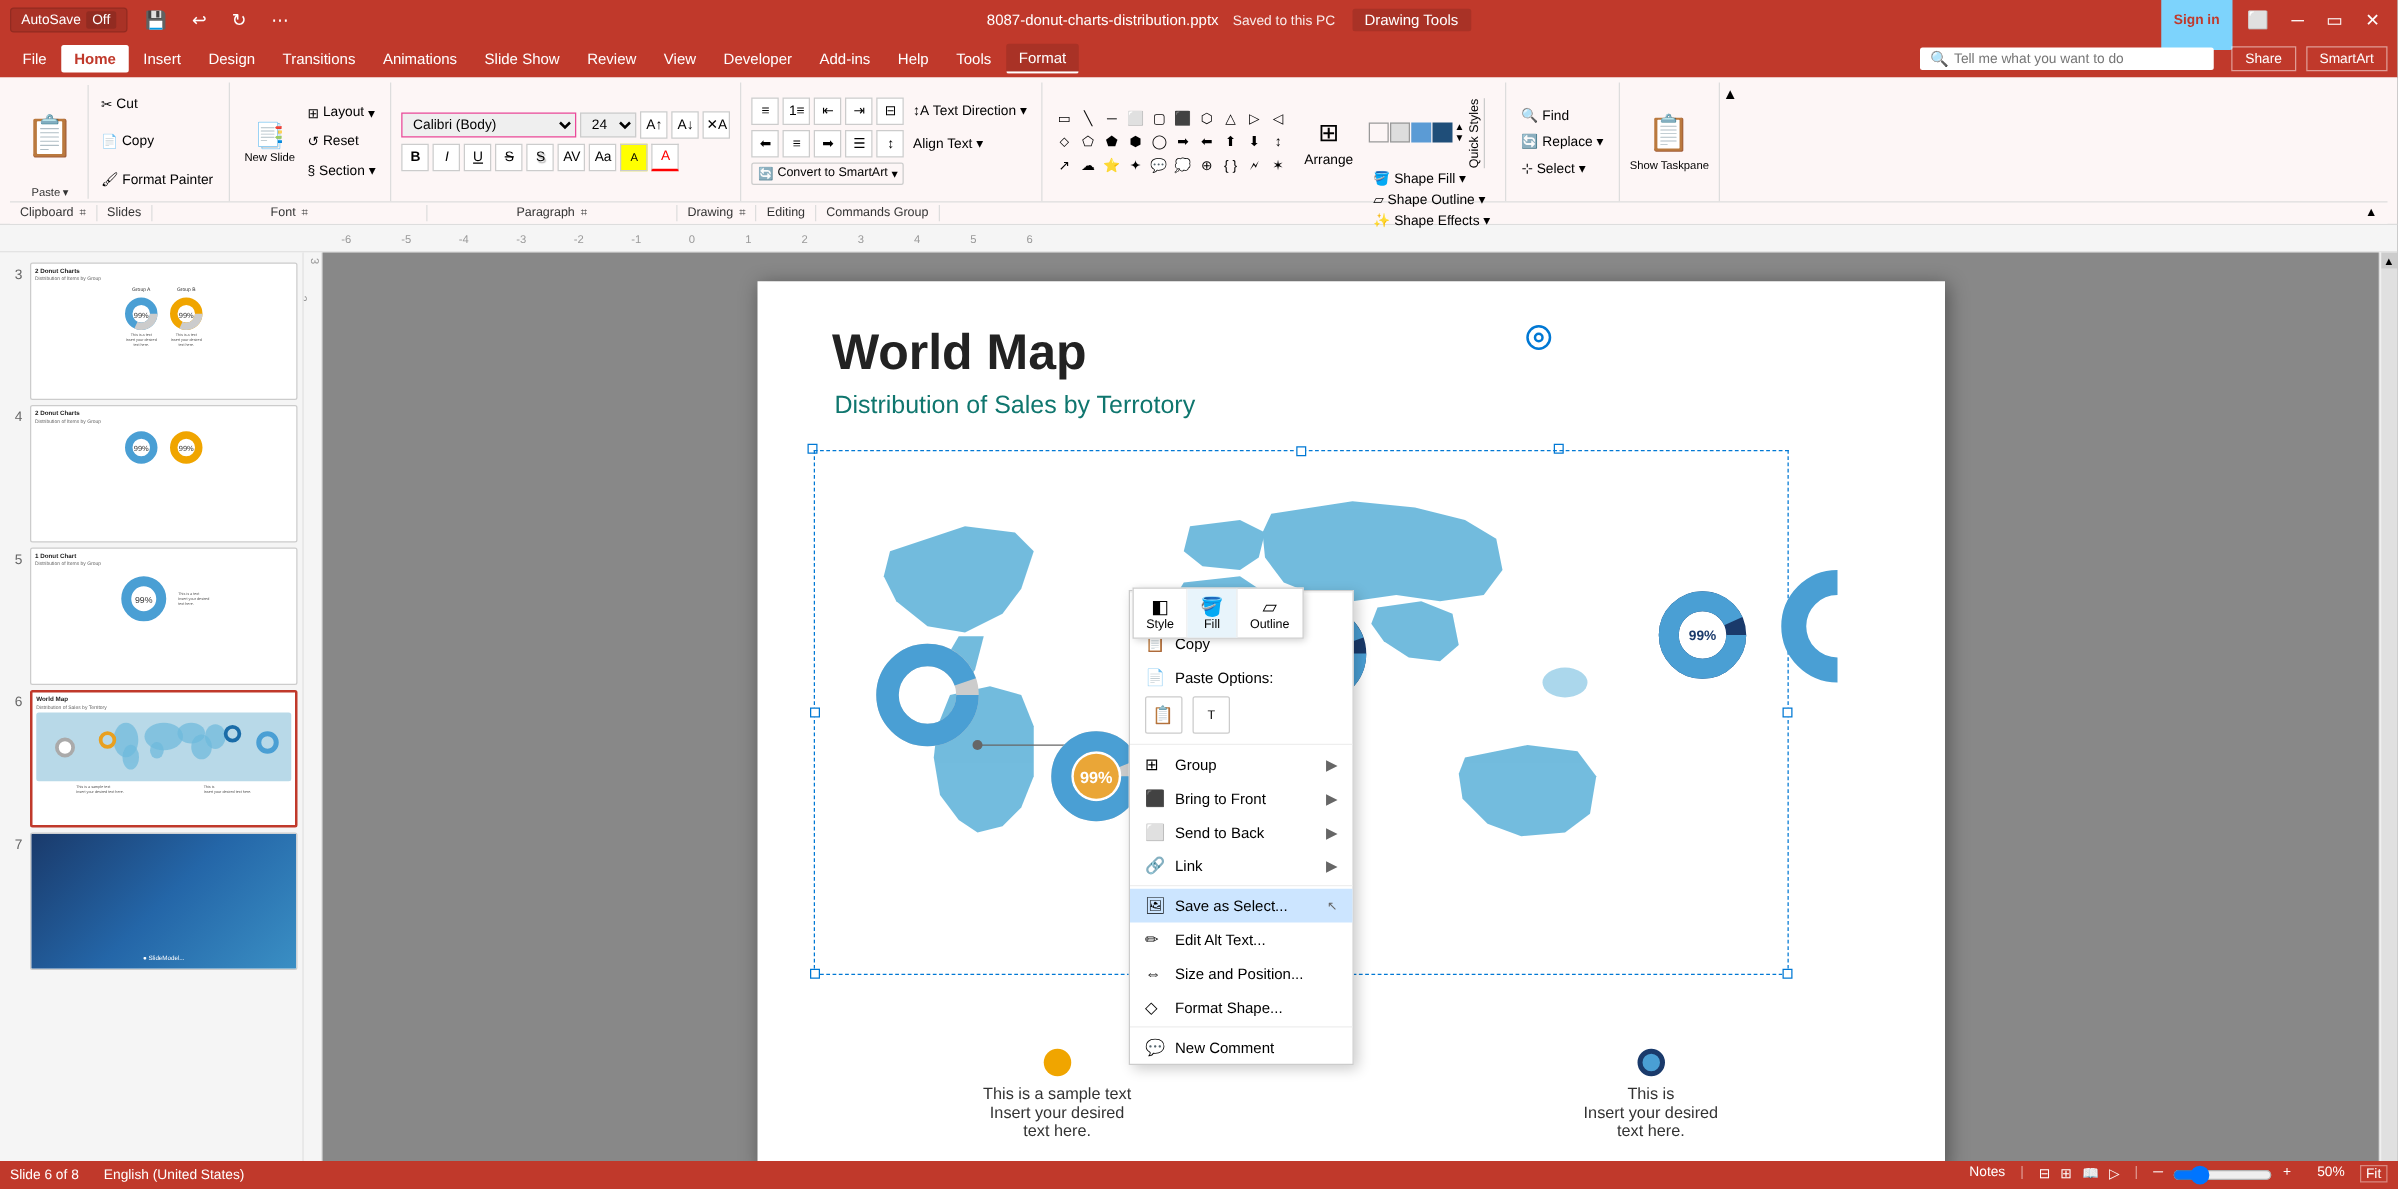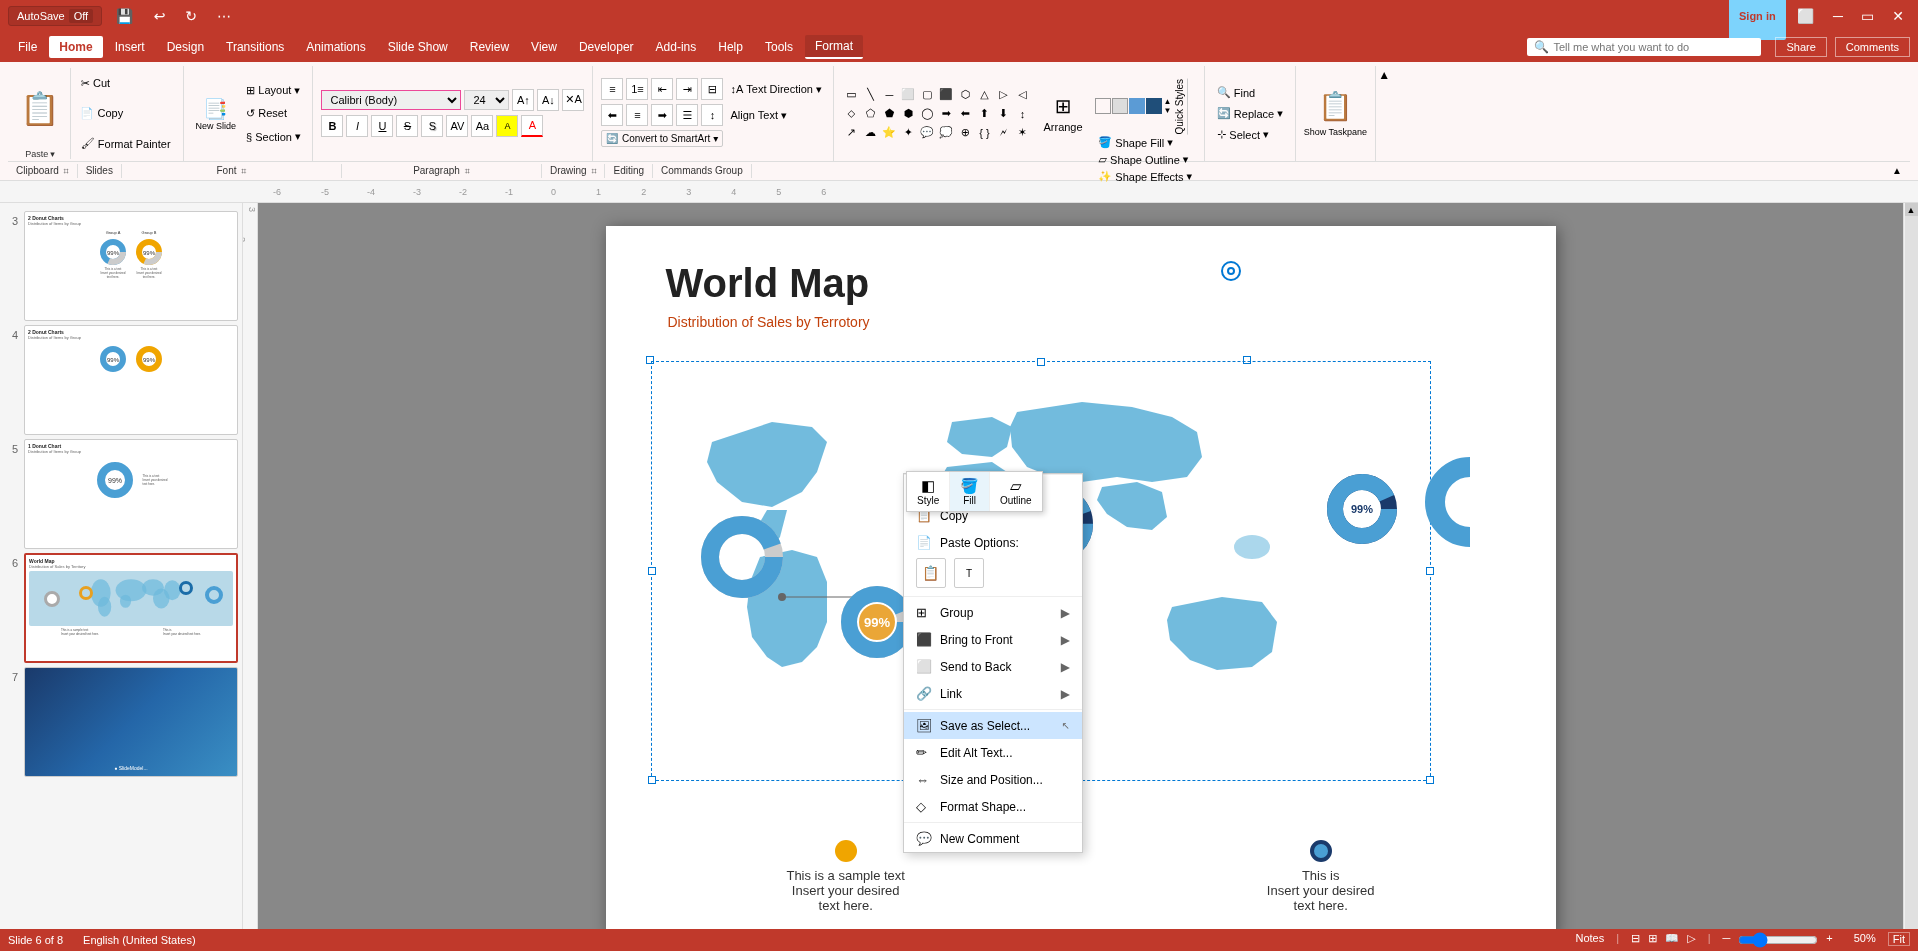--- a/index.html
+++ b/index.html
@@ -191,20 +191,26 @@
 <div id="title-bar">
   <div class="left">
     <button class="autosave-btn">
       <span>AutoSave</span>
       <span style="background:#922b21; padding:1px 5px; border-radius:2px;">Off</span>
     </button>
     <button class="title-icon-btn">💾</button>
     <button class="title-icon-btn">↩</button>
     <button class="title-icon-btn">↻</button>
     <button class="title-icon-btn">⋯</button>
+  </div>
+  <div class="center">
+    <span>8087-donut-charts-distribution.pptx</span>
+    <span style="margin-left:8px; font-size:11px; opacity:0.9;">Saved to this PC</span>
+    &nbsp;&nbsp;
+    <span style="background:#a93226; padding:2px 10px; border-radius:2px;">Drawing Tools</span>
   </div>
   <div class="right">
     <button class="sign-in-btn">Sign in</button>
     <button class="title-icon-btn">⬜</button>
     <button class="title-icon-btn">─</button>
     <button class="title-icon-btn">▭</button>
     <button class="title-icon-btn" style="color:white;">✕</button>
   </div>
 </div>
 
@@ -222,21 +228,21 @@
   <div class="menu-item">Add-ins</div>
   <div class="menu-item">Help</div>
   <div class="menu-item">Tools</div>
   <div class="menu-item" style="background:#a93226; border-bottom: 2px solid white;">Format</div>
   <div id="search-box">
     <span>🔍</span>
     <input type="text" placeholder="Tell me what you want to do" style="">
   </div>
   <div style="display:flex; align-items:center; gap:8px; margin-left:12px;">
     <button style="background:transparent; border:1px solid rgba(255,255,255,0.5); color:white; padding:3px 10px; cursor:pointer; font-size:11px;">Share</button>
-    <button style="background:transparent; border:1px solid rgba(255,255,255,0.5); color:white; padding:3px 10px; cursor:pointer; font-size:11px;">Comments</button>
+    <button style="background:transparent; border:1px solid rgba(255,255,255,0.5); color:white; padding:3px 10px; cursor:pointer; font-size:11px;">SmartArt</button>
   </div>
 </div>
 
 <div id="ribbon">
   <div class="ribbon-groups">
 
     <div class="ribbon-group" style="flex-direction:row; align-items:stretch;">
       <div style="display:flex; flex-direction:column; align-items:center; border-right:1px solid #ddd; padding-right:6px; margin-right:6px;">
         <div style="flex:1; display:flex; align-items:center; justify-content:center; cursor:pointer; padding:4px;">
           <div style="font-size:32px; line-height:1;">📋</div>
@@ -625,21 +631,21 @@
 
   <div id="canvas-area" style="flex:1; background:#888; position:relative; overflow:hidden; display:flex; align-items:center; justify-content:center;">
 
     <div id="slide-canvas" style="width:950px; height:712px; background:white; position:relative; box-shadow:2px 2px 15px rgba(0,0,0,0.4);">
 
       <div style="position:absolute; top:35px; left:60px;">
         <span style="font-size:40px; font-weight:bold; color:#222;">World Map</span>
       </div>
 
       <div style="position:absolute; top:88px; left:62px;">
-        <span style="font-size:14px; color:#c2410c;">Distribution of Sales by Terrotory</span>
+        <span style="font-size:20px; color:#0f766e;">Distribution of Sales by Terrotory</span>
       </div>
 
       <div style="position:absolute; top:35px; right:315px; width:20px; height:20px; border:2px solid #0078d4; border-radius:50%; cursor:pointer; background:white;">
         <div style="width:8px; height:8px; border:2px solid #0078d4; border-radius:50%; margin:4px auto; cursor:pointer;"></div>
       </div>
 
       <div style="position:absolute; top:130px; left:40px; width:8px; height:8px; background:white; border:1px solid #0078d4;"></div>
       <div style="position:absolute; top:130px; right:305px; width:8px; height:8px; background:white; border:1px solid #0078d4;"></div>
 
       <div style="position:absolute; top:135px; left:45px; width:780px; height:420px; border:1px dashed #0078d4;">

